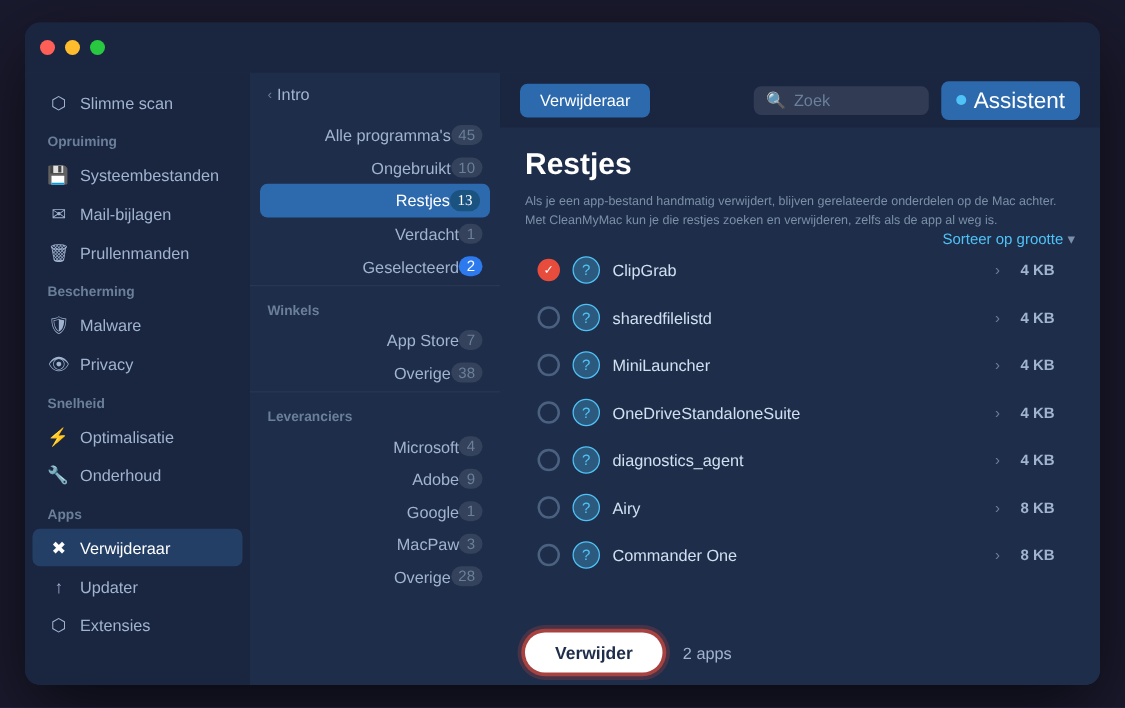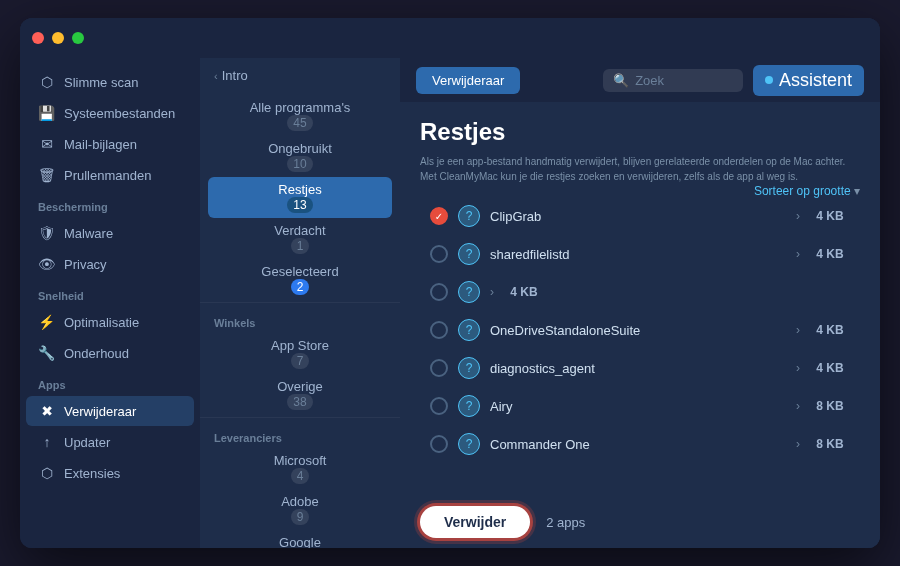--- a/index.html
+++ b/index.html
@@ -121,40 +121,40 @@
     .middle-list::-webkit-scrollbar { width: 0; }
 
     .middle-item {
       display: flex;
       align-items: center;
       justify-content: flex-end;
       padding: 5px 14px;
       color: #a0b4d0;
       font-size: 13px;
       cursor: pointer;
-      flex-direction: column;
     }
     .middle-item.active {
       background: #2d6aad;
       color: #fff;
       border-radius: 6px;
       margin: 0 8px;
       padding: 5px 8px;
     }
 
     .middle-item-count {
       font-size: 12px;
       color: #6a7f99;
       background: rgba(255,255,255,0.1);
       padding: 1px 6px;
       border-radius: 10px;
     }
     .middle-item.active .middle-item-count {
       background: #1a5280;
       color: #fff;
+      font-family: Liberation Serif, serif;
     }
     .middle-item-count.highlight {
       background: #2d7aef;
       color: #fff;
     }
 
     .middle-section-label {
       font-size: 11px;
       color: #6a7f99;
       padding: 12px 14px 4px;
@@ -387,20 +387,21 @@
 
   <div class="content">
 
     <div class="sidebar">
 
       <div class="sidebar-item">
         <span class="sidebar-icon">⬡</span>
         <span>Slimme scan</span>
       </div>
 
+      <div class="sidebar-section-label">Opruiming</div>
       <div class="sidebar-item">
         <span class="sidebar-icon">💾</span>
         <span>Systeembestanden</span>
       </div>
       <div class="sidebar-item">
         <span class="sidebar-icon">✉</span>
         <span>Mail-bijlagen</span>
       </div>
       <div class="sidebar-item">
         <span class="sidebar-icon">🗑</span>
@@ -554,20 +555,21 @@
             <div class="app-checkbox"></div>
             <div class="app-question">?</div>
             <span class="app-name">sharedfilelistd</span>
             <span class="app-chevron">›</span>
             <span class="app-size">4 KB</span>
           </div>
 
           <div class="app-row">
             <div class="app-checkbox"></div>
             <div class="app-question">?</div>
+            <span class="app-name">MiniLauncher</span>
             <span class="app-chevron">›</span>
             <span class="app-size">4 KB</span>
           </div>
 
           <div class="app-row">
             <div class="app-checkbox"></div>
             <div class="app-question">?</div>
             <span class="app-name">OneDriveStandaloneSuite</span>
             <span class="app-chevron">›</span>
             <span class="app-size">4 KB</span>

